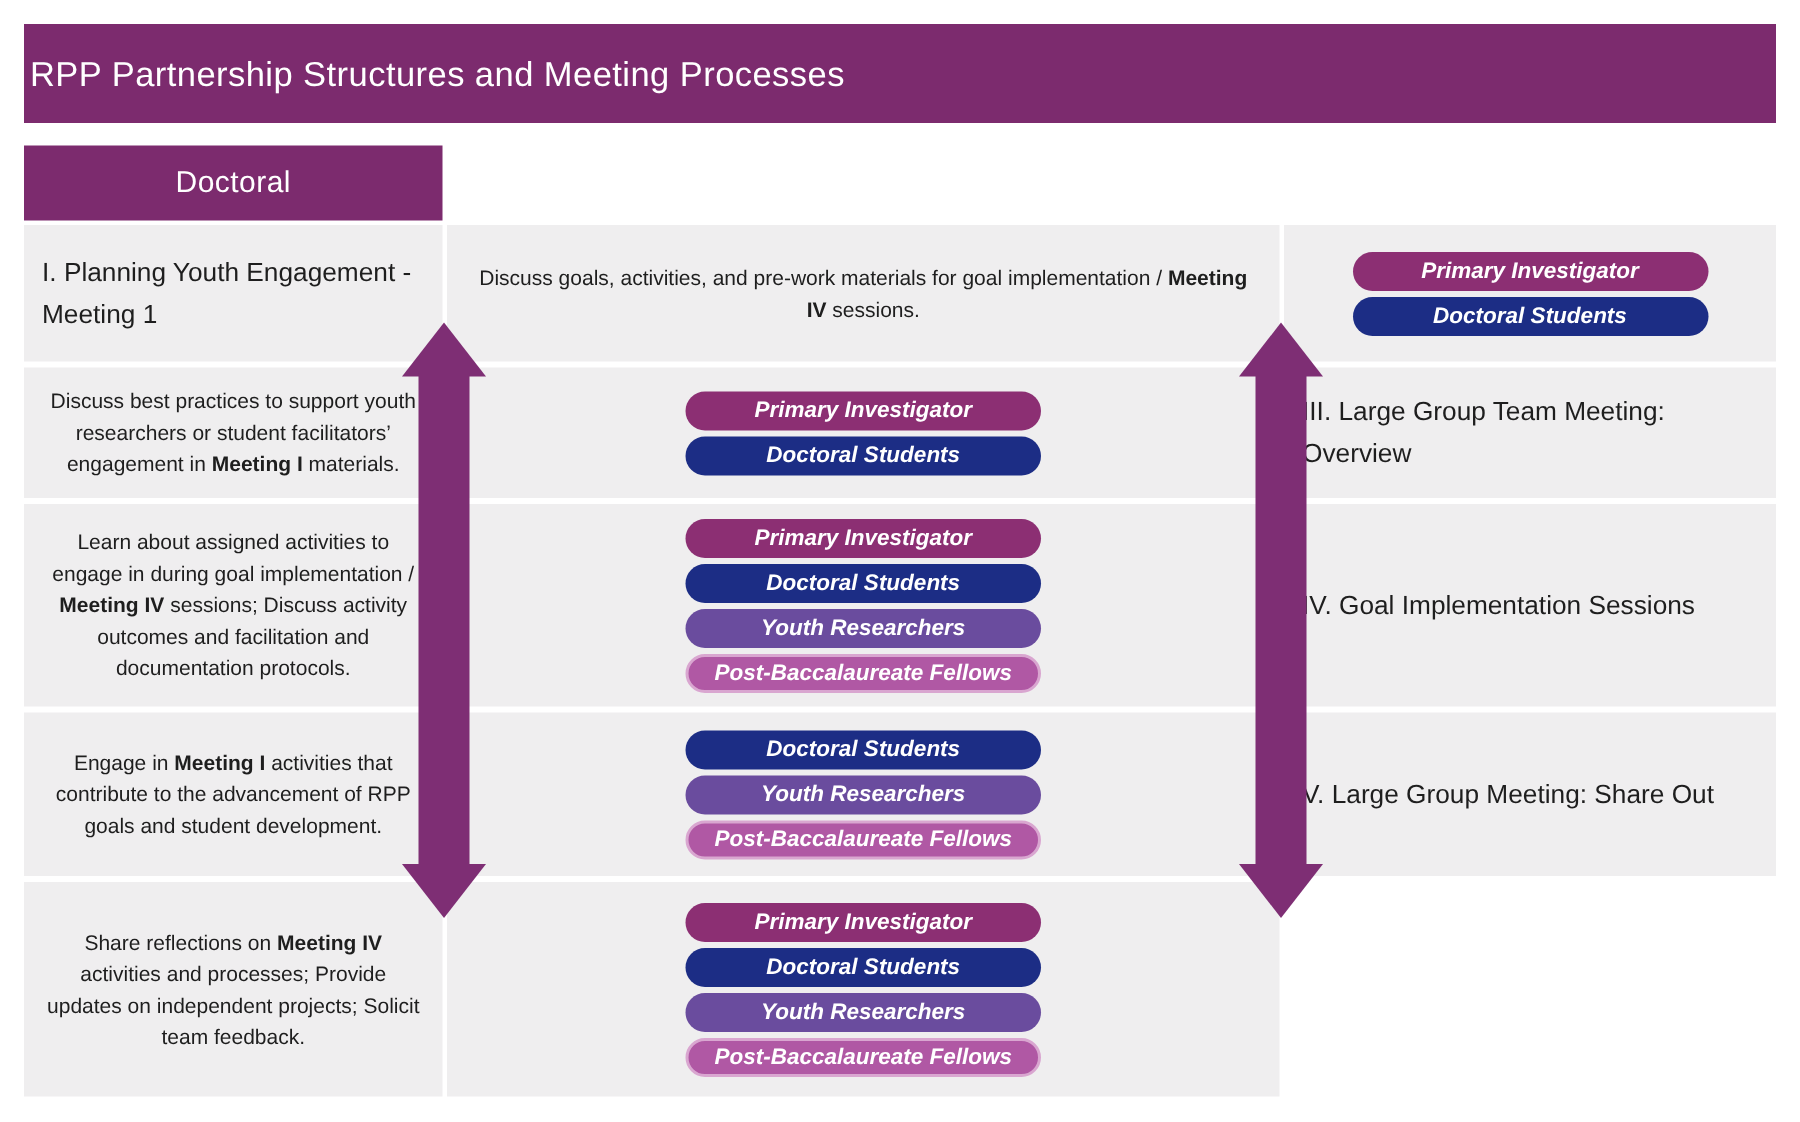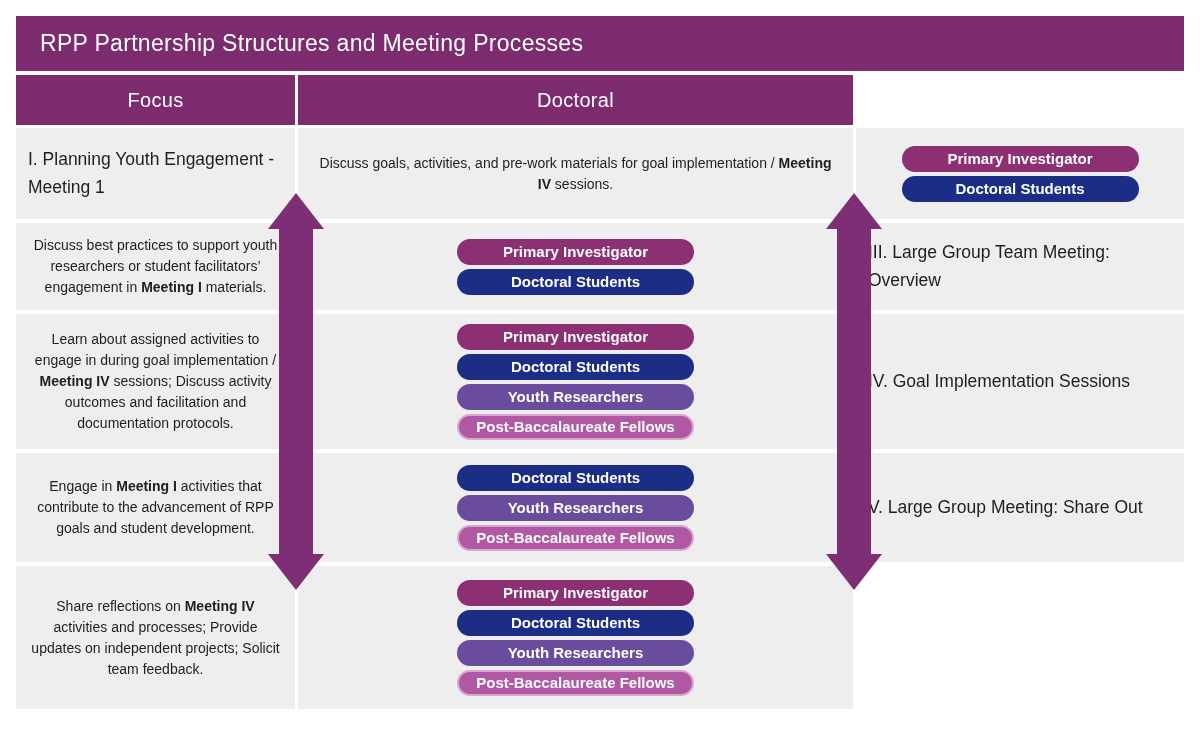--- a/index.html
+++ b/index.html
@@ -5,24 +5,24 @@
   html,body { margin:0; padding:0; background:#ffffff; }
   body {
     width:1200px; height:748px; overflow:hidden;
     font-family:"Liberation Sans", "DejaVu Sans", sans-serif;
     color:#1e1e1e;
     -webkit-font-smoothing:antialiased;
   }
   .table-wrap { position:relative; margin:16px; width:1168px; }
 
   .title-bar {
-    height:55px; background:var(--purple);
+    height:66px; background:var(--purple);
     display:flex; align-items:center;
-    padding-left:24px; box-sizing:border-box;
-    margin-bottom:4px;
+    padding-left:4px; box-sizing:border-box;
+    margin-bottom:15px;
   }
   .title-bar .title-text {
     color:#ffffff; font-size:23px; letter-spacing:0.3px;
   }
 
   .grid-header {
     display:grid; grid-template-columns:279px 555px 328px;
     column-gap:3px; margin-bottom:3px;
   }
   .grid-header .hcell {
@@ -46,21 +46,21 @@
     display:flex; align-items:center; justify-content:center;
     text-align:center; padding:0 13px; font-size:14px; line-height:1.5;
   }
   .cell-attendees {
     display:flex; flex-direction:column; align-items:center;
     justify-content:center; gap:4px;
   }
   .badge {
     width:237px; height:26px; box-sizing:border-box;
     border-radius:14px; display:flex; align-items:center; justify-content:center;
-    color:#ffffff; font-weight:700; font-size:15px; white-space:nowrap;
+    color:#ffffff; font-weight:700; font-size:15px; white-space:nowrap;font-style:italic;
   }
 
   
   .cycle-arrow {
     position:absolute; top:65px; height:397px; width:56px; z-index:5;
     pointer-events:none;
   }
   .cycle-arrow .head-up {
     position:absolute; top:0; left:0;
     width:0; height:0;
@@ -83,21 +83,20 @@
 </head>
 <body>
 
 <div class="table-wrap">
 
   <div class="title-bar">
     <span class="title-text">RPP Partnership Structures and Meeting Processes</span>
   </div>
 
   <div class="grid-header">
-    <div class="hcell">Focus</div>
     <div class="hcell">Doctoral</div>
   </div>
 
   <div class="grid-body" id="grid-body">
     <div class="cycle-arrow arrow-left">
       <div class="head-up"></div>
       <div class="shaft"></div>
       <div class="head-down"></div>
     </div>
     <div class="cycle-arrow arrow-right">

